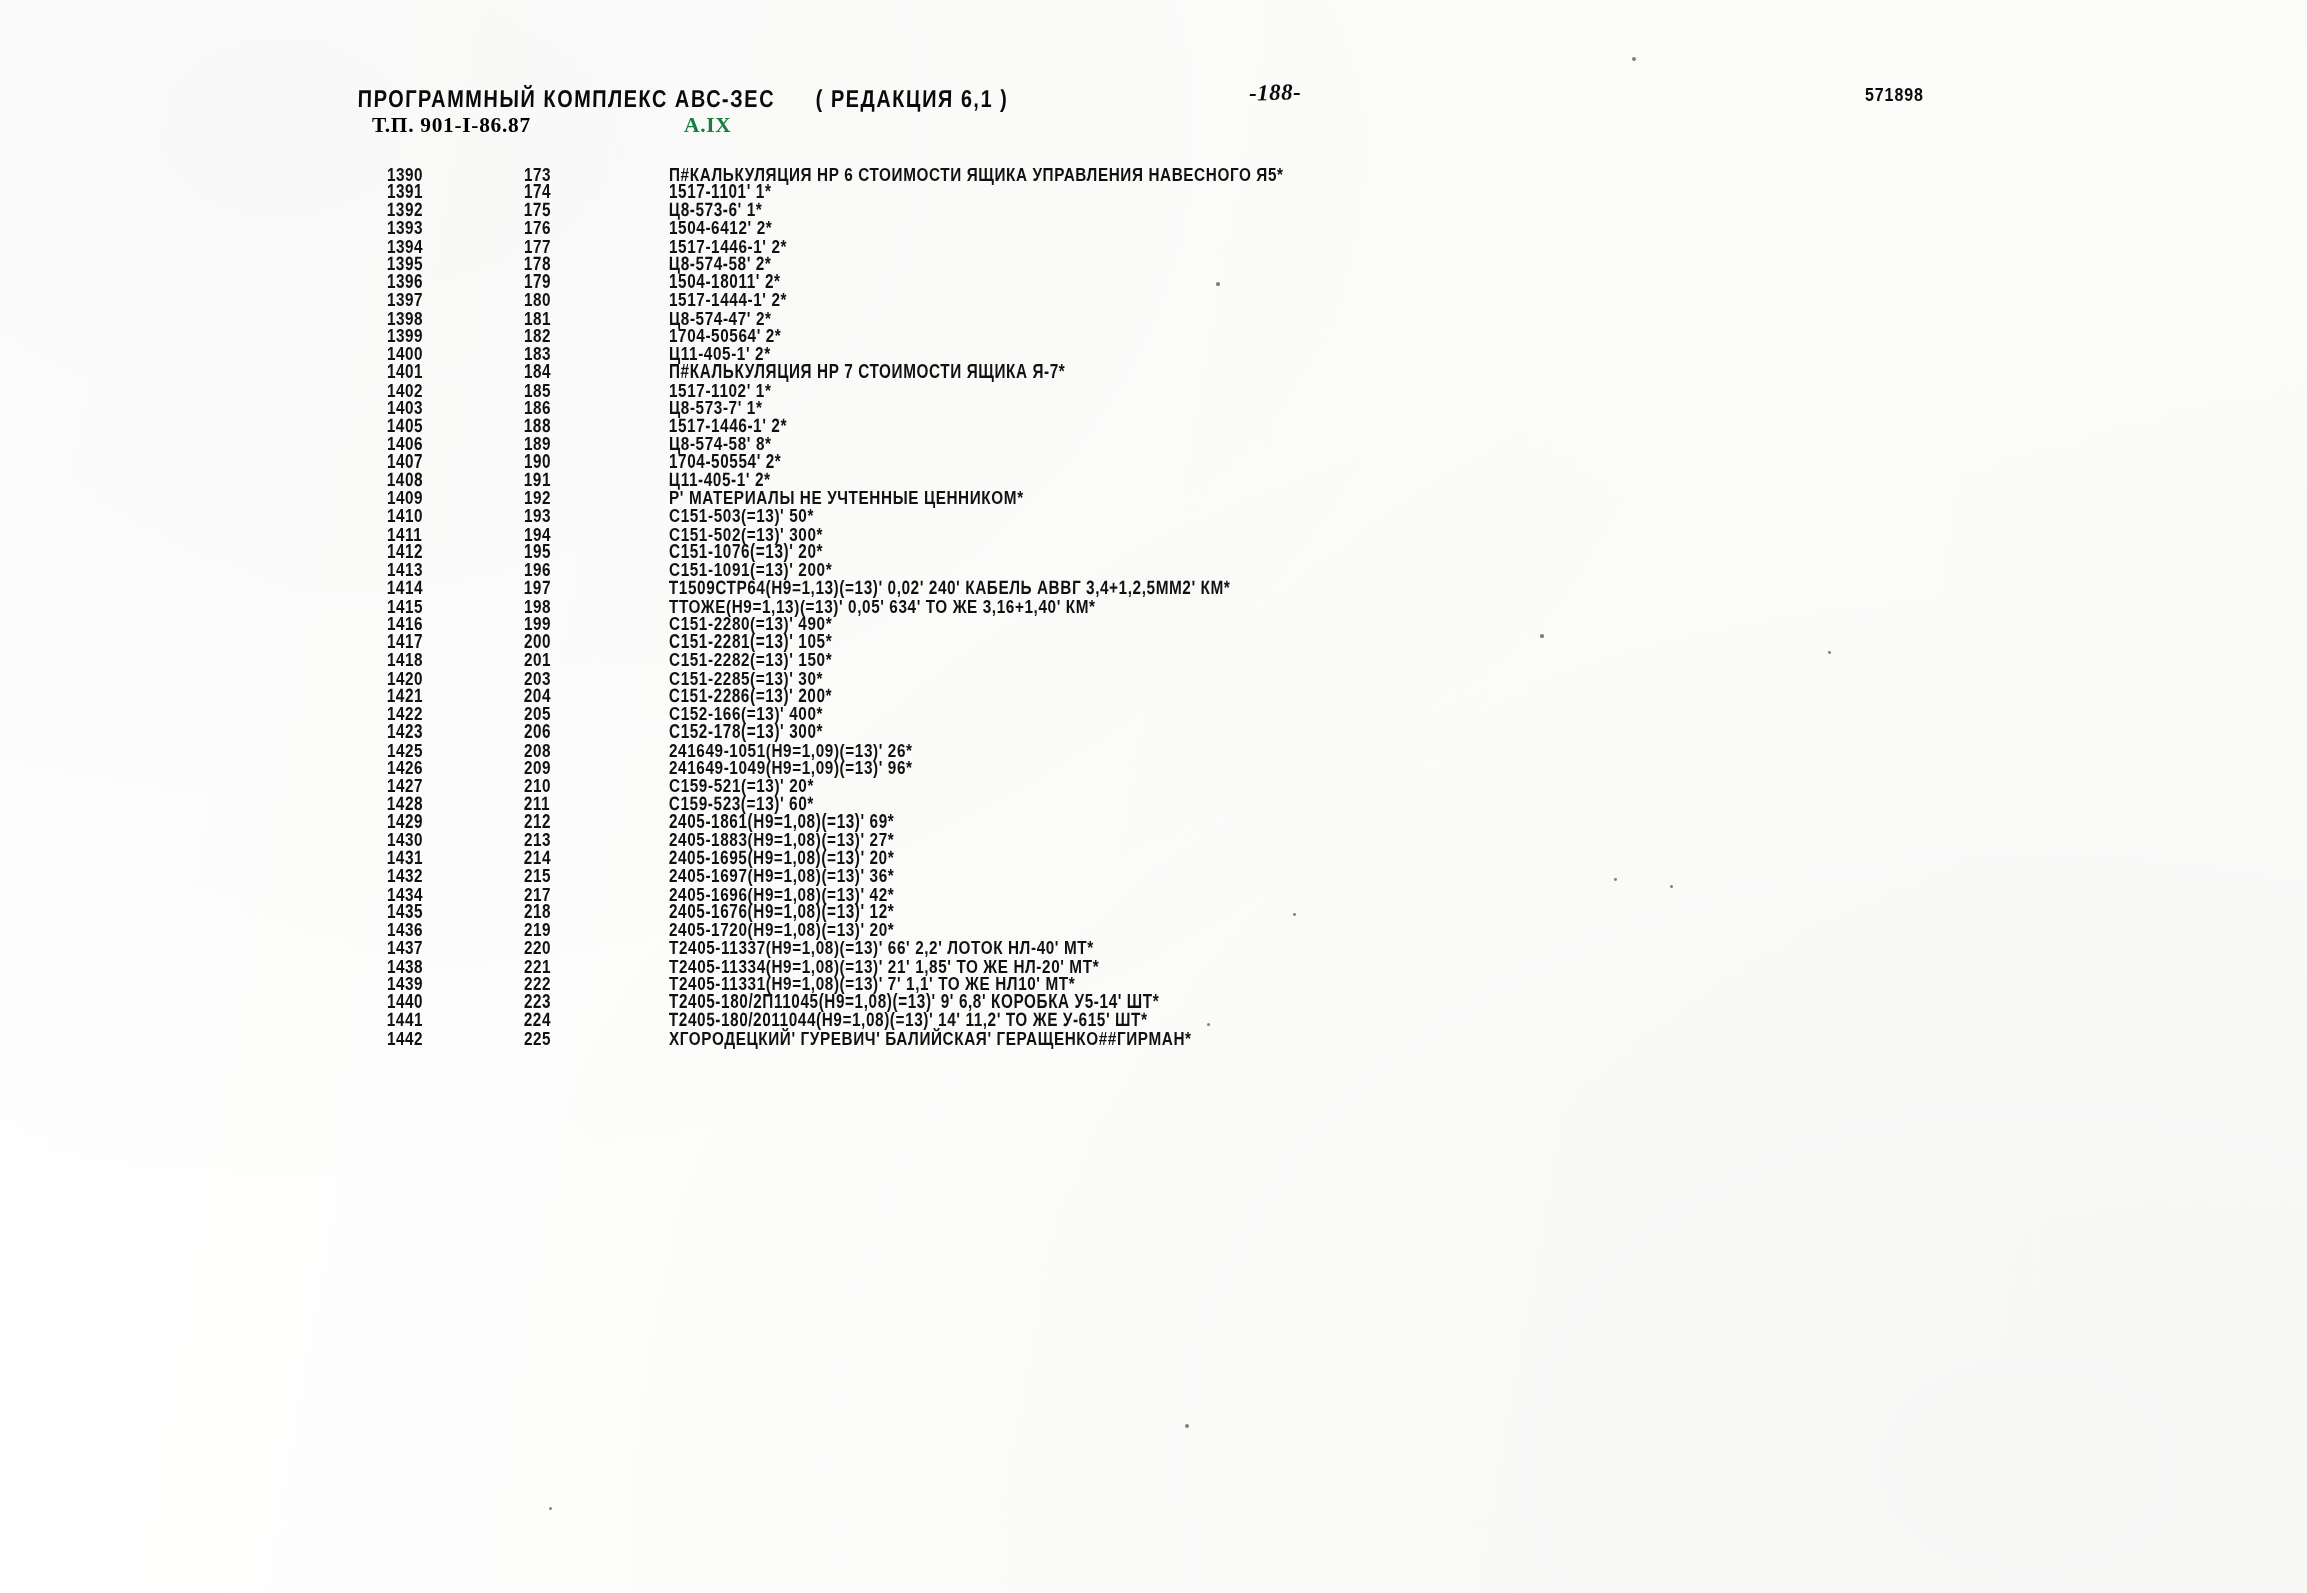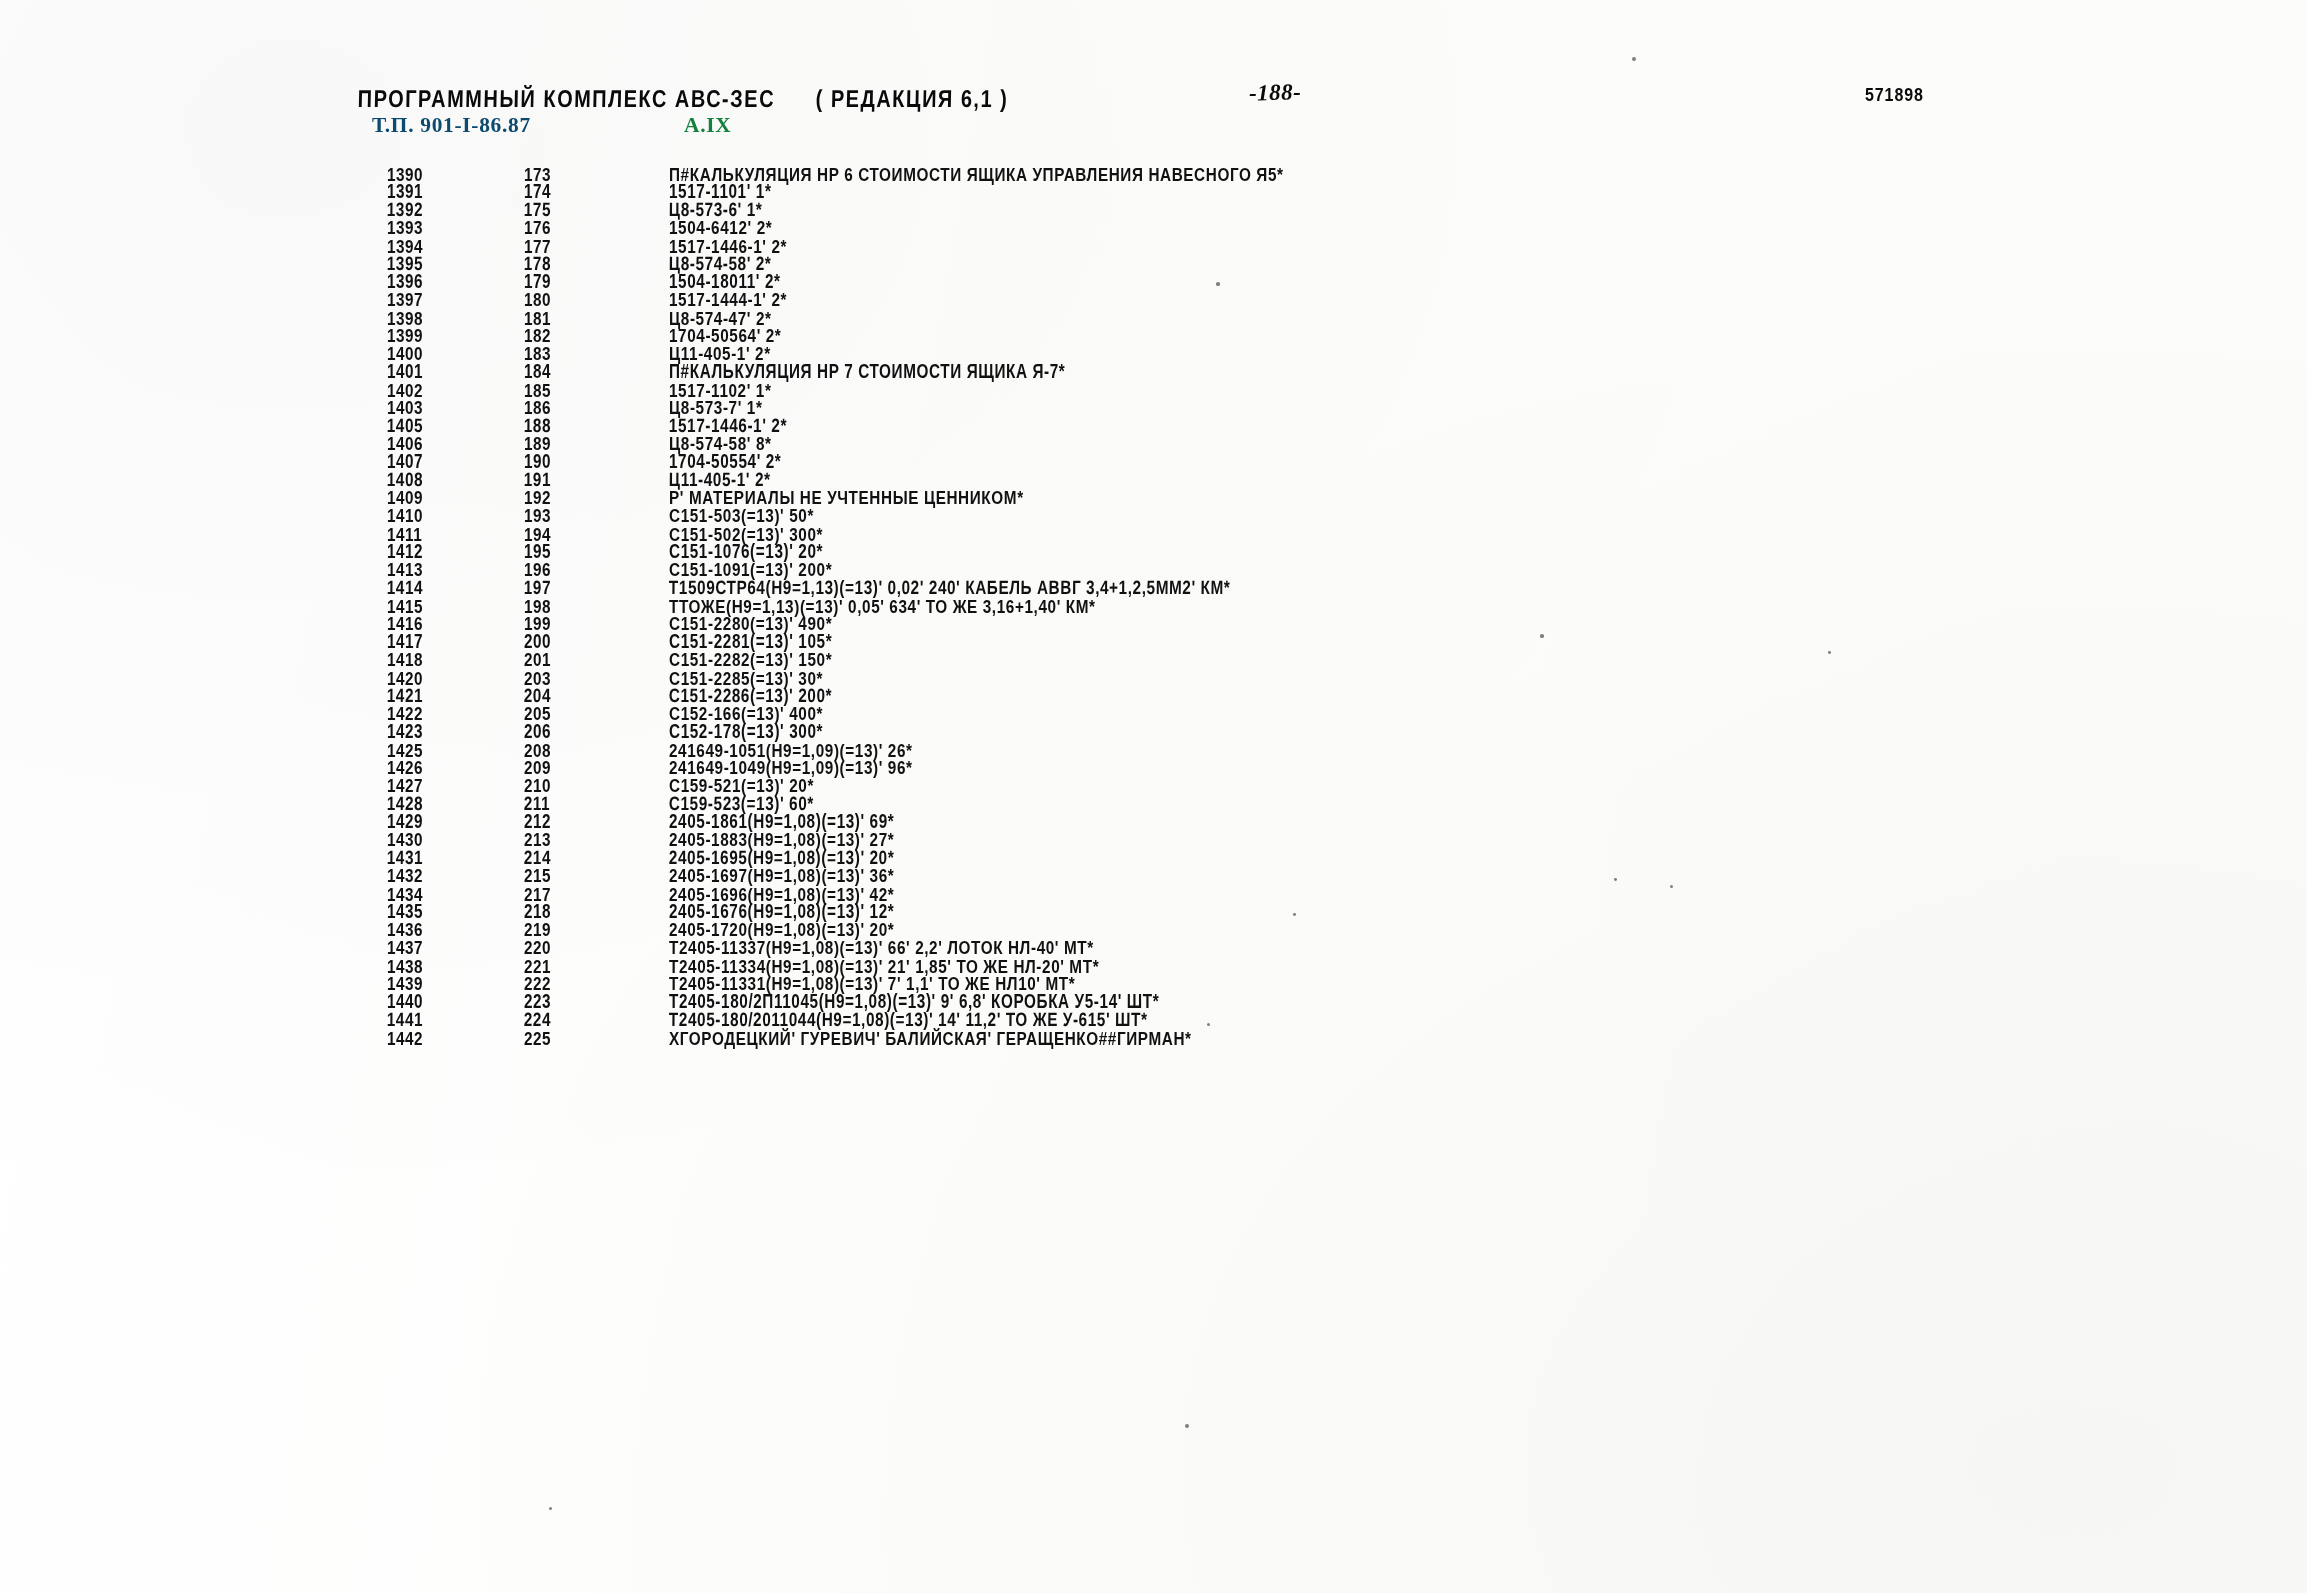--- a/index.html
+++ b/index.html
@@ -95,21 +95,21 @@
     transform-origin: left top;
   }
   .hdr-typeline {
     position: absolute;
     left: 372px;
     top: 113px;
     font-family: "Liberation Serif", serif;
     font-weight: bold;
     font-size: 21.4px;
     letter-spacing: 0.7px;
-    color: #0c4a6e;
+    color: #000000;
     white-space: nowrap;
   }
   .hdr-section {
     position: absolute;
     left: 684px;
     top: 113px;
     font-family: "Liberation Serif", serif;
     font-weight: bold;
     font-size: 21.4px;
     letter-spacing: 0.7px;

